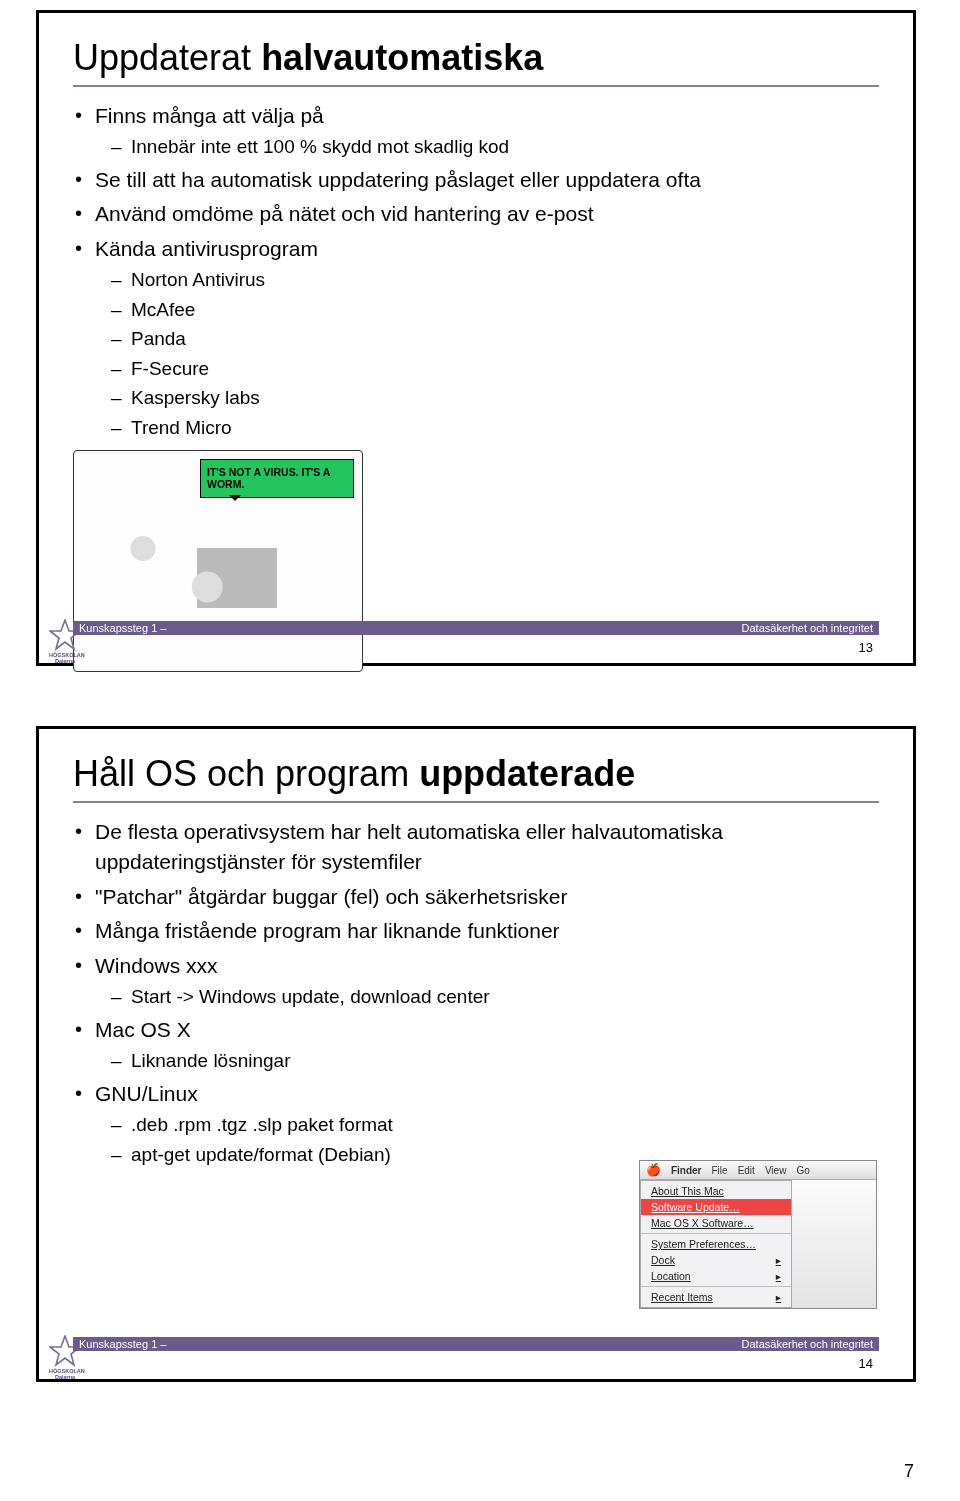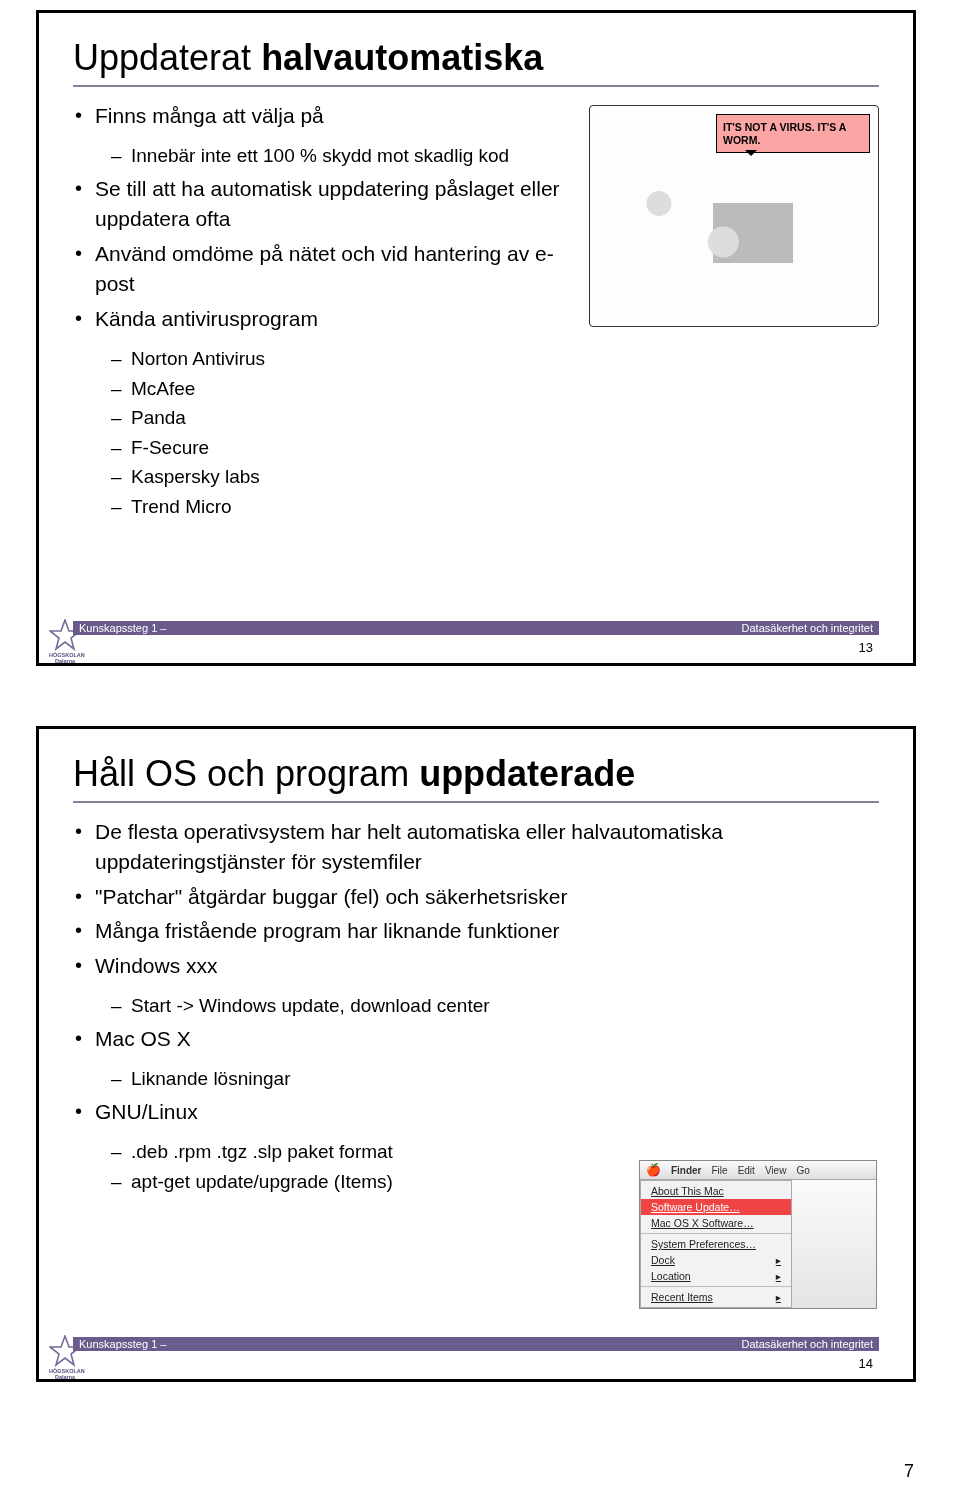--- a/index.html
+++ b/index.html
@@ -35,39 +35,39 @@
   .bold-part { font-weight: bold; }
   .underline {
     border-top: 2px solid #8a7d9a;
     margin: 0 0 14px 0;
   }
   .body {
     font-family: Verdana, sans-serif;
     font-size: 21px;
     color: #000;
     display: flex;
-    gap: 16px;
+    flex-direction: column;
   }
   .col-left { flex: 1; }
   .col-right { width: 290px; padding-top: 4px; }
   ul.bullets { list-style: none; padding: 0; margin: 0; }
   ul.bullets > li {
     position: relative;
     padding-left: 22px;
     margin-bottom: 4px;
     line-height: 1.45;
   }
   ul.bullets > li::before {
     content: "•";
     position: absolute;
     left: 2px;
     top: 0;
     font-size: 20px;
   }
-  ul.dashes { list-style: none; padding: 0; margin: 11px 0 0 0; }
+  ul.dashes { list-style: none; padding: 0; margin: 2px 0 0 0; }
   ul.dashes > li {
     position: relative;
     padding-left: 36px;
     margin-bottom: 2px;
     font-size: 19px;
     line-height: 1.45;
   }
   ul.dashes > li::before {
     content: "–";
     position: absolute;
@@ -126,21 +126,21 @@
     height: 220px;
     background: #fdfdfd;
     position: relative;
   }
   .speech {
     position: absolute;
     right: 8px;
     top: 8px;
     width: 140px;
     border: 1.5px solid #000;
-    background: #fca5a5;
+    background: #22c55e;
     font-size: 10.5px;
     font-weight: bold;
     font-family: "Comic Sans MS", cursive, sans-serif;
     padding: 6px 6px;
     text-align: left;
     line-height: 1.2;
   }
   .speech::after {
     content: "";
     position: absolute;
@@ -281,21 +281,21 @@
         <li>
           <span>Mac OS X</span>
           <ul class="dashes">
             <li>Liknande lösningar</li>
           </ul>
         </li>
         <li>
           <span>GNU/Linux</span>
           <ul class="dashes">
             <li>.deb .rpm .tgz .slp paket format</li>
-            <li>apt-get update/upgrade (Items)</li>
+            <li>apt-get update/format (Debian)</li>
           </ul>
         </li>
       </ul>
 
       <div style="position:absolute; right:36px; bottom:70px;">
         <div class="macmenu">
           <div class="bar">
             <span class="apple">🍎</span>
             <span style="font-weight:bold;">Finder</span>
             <span>File</span>

